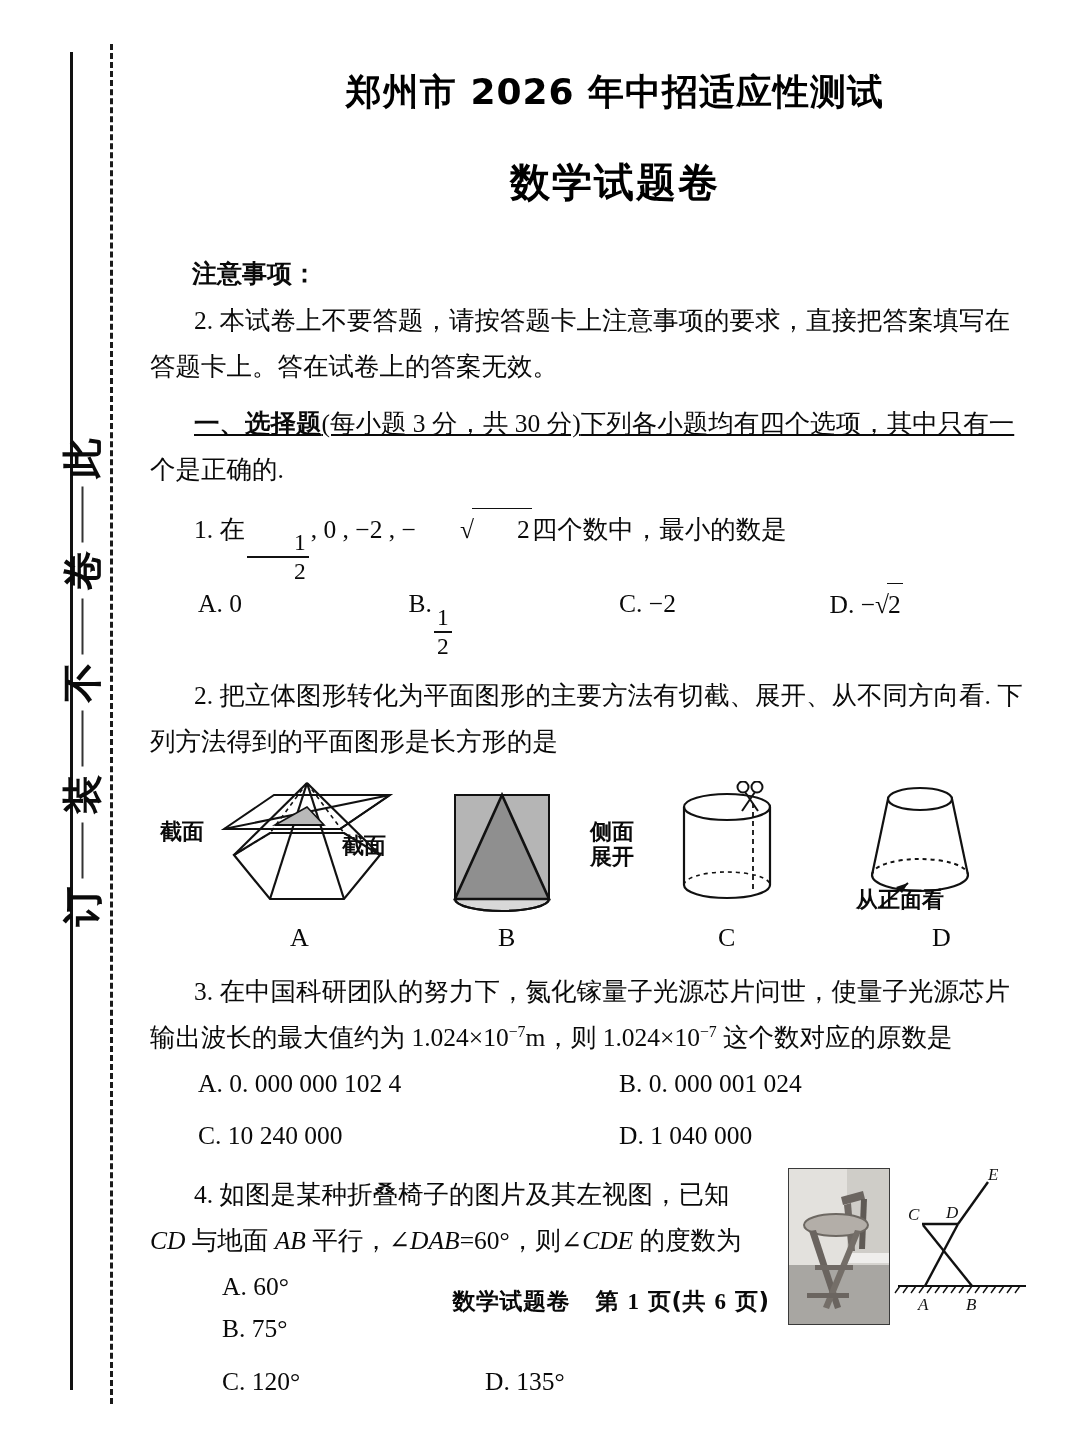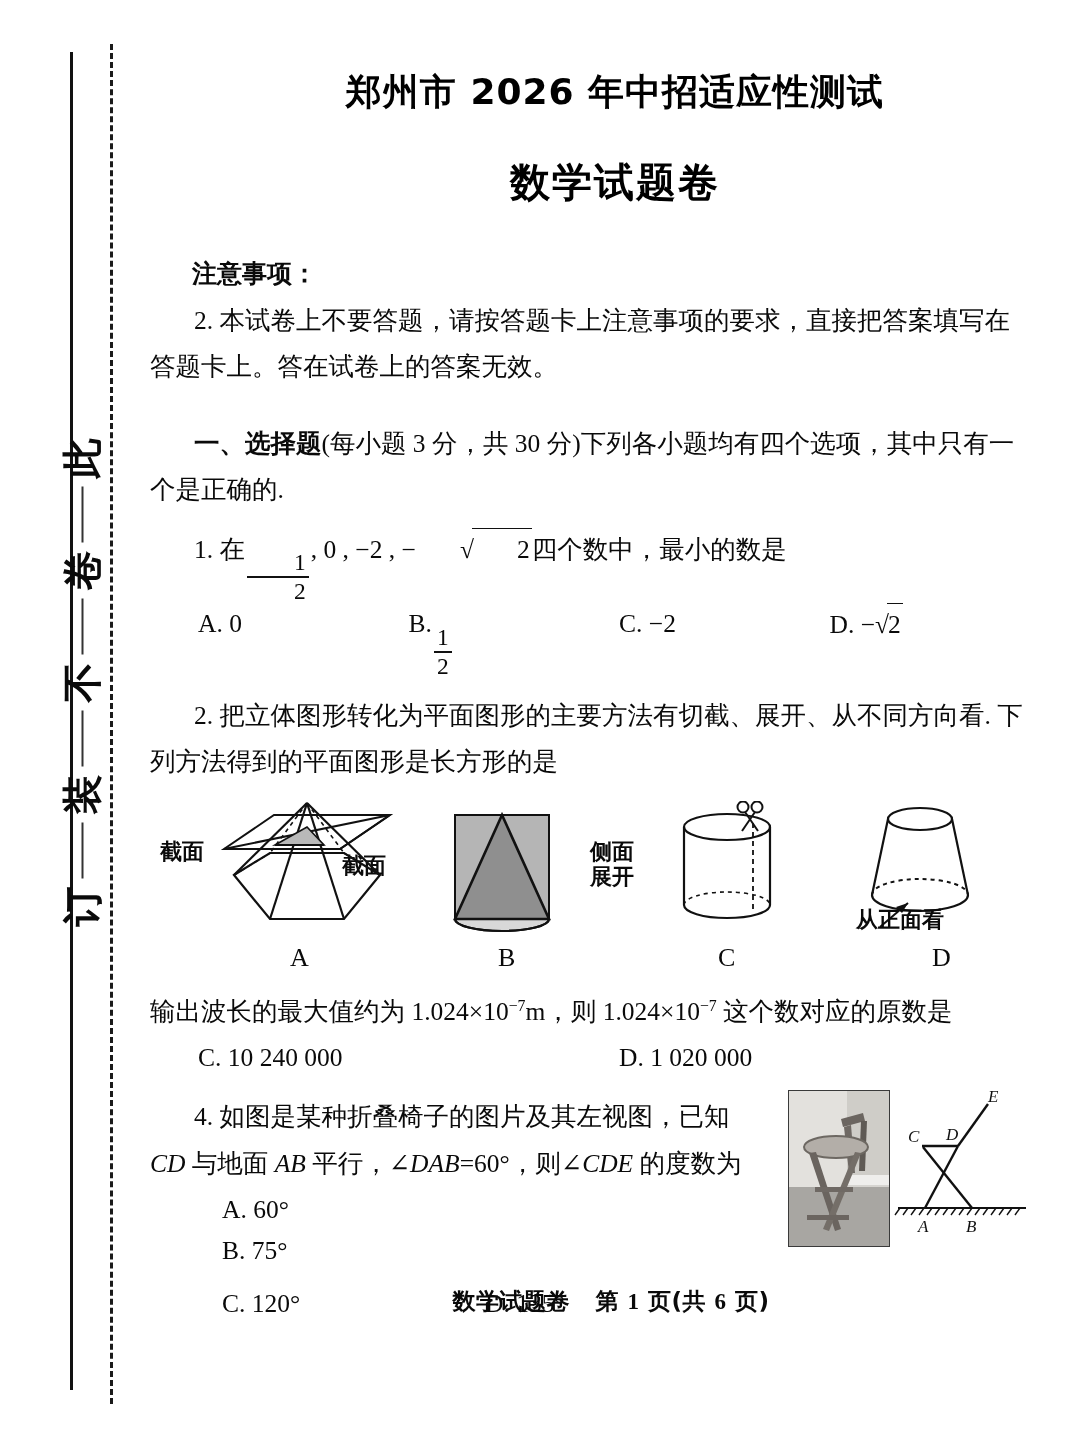--- a/index.html
+++ b/index.html
@@ -107,21 +107,22 @@
   .para {
     text-indent: 44px;
     margin: 5px 0;
     text-align: justify;
   }
   .para-cont {
     text-indent: 0;
     margin: 5px 0;
   }
   .section-head {
-    margin-top: 36px;
+    margin-top: 16px;
+    text-decoration: underline;
   }
   .section-head b {
     font-family: "DejaVu Sans", sans-serif;
     font-weight: bold;
   }
 
   .q { margin-top: 17px; }
   .q-stem { text-indent: 44px; }
 
   
@@ -349,29 +350,40 @@
           <path d="M22,96 A48,16 0 0 1 118,96" fill="none" stroke="#111" stroke-width="2" stroke-dasharray="4 4"></path>
           <line x1="30" y1="128" x2="58" y2="104" stroke="#111" stroke-width="2"></line>
           <polygon points="58,104 46,108 52,114" fill="#111"></polygon>
         </svg>
         <div class="cn-note" style="left:706px; top:110px;">从正面看</div>
         <div class="fig-label" style="left:782px; top:140px;">D</div>
       </div>
     </div>
 
     <div class="q" style="margin-top:26px;">
+      <div class="q-stem">3. 在中国科研团队的努力下，氮化镓量子光源芯片问世，使量子光源芯片</div>
       <div class="para-cont"><span>输出波长的最大值约为 1.024×10</span><sup>−7</sup><span>m，则 1.024×10</span><sup>−7</sup><span> 这个数对应的原数是</span></div>
-      <div class="opts two" style="">
+      <div class="opts two">
+        <div>
+          <span>A.</span>
+          <span>0. 000 000 102 4</span>
+        </div>
+        <div>
+          <span>B.</span>
+          <span>0. 000 001 024</span>
+        </div>
+      </div>
+      <div class="opts two" style="margin-top:10px;">
         <div>
           <span>C.</span>
           <span>10 240 000</span>
         </div>
         <div>
           <span>D.</span>
-          <span>1 020 000</span>
+          <span>1 040 000</span>
         </div>
       </div>
     </div>
 
     <div class="q" id="q4-block">
       <div id="q4-text">
         <div class="q-stem">4. 如图是某种折叠椅子的图片及其左视图，已知</div>
         <div class="para-cont"><span class="ital">CD</span><span> 与地面 </span><span class="ital">AB</span><span> 平行，∠</span><span class="ital">DAB</span><span>=60°，则∠</span><span class="ital">CDE</span><span> 的度数为</span></div>
 
         <div class="opts two-narrow" style="padding-left:72px;flex-direction:column;">

